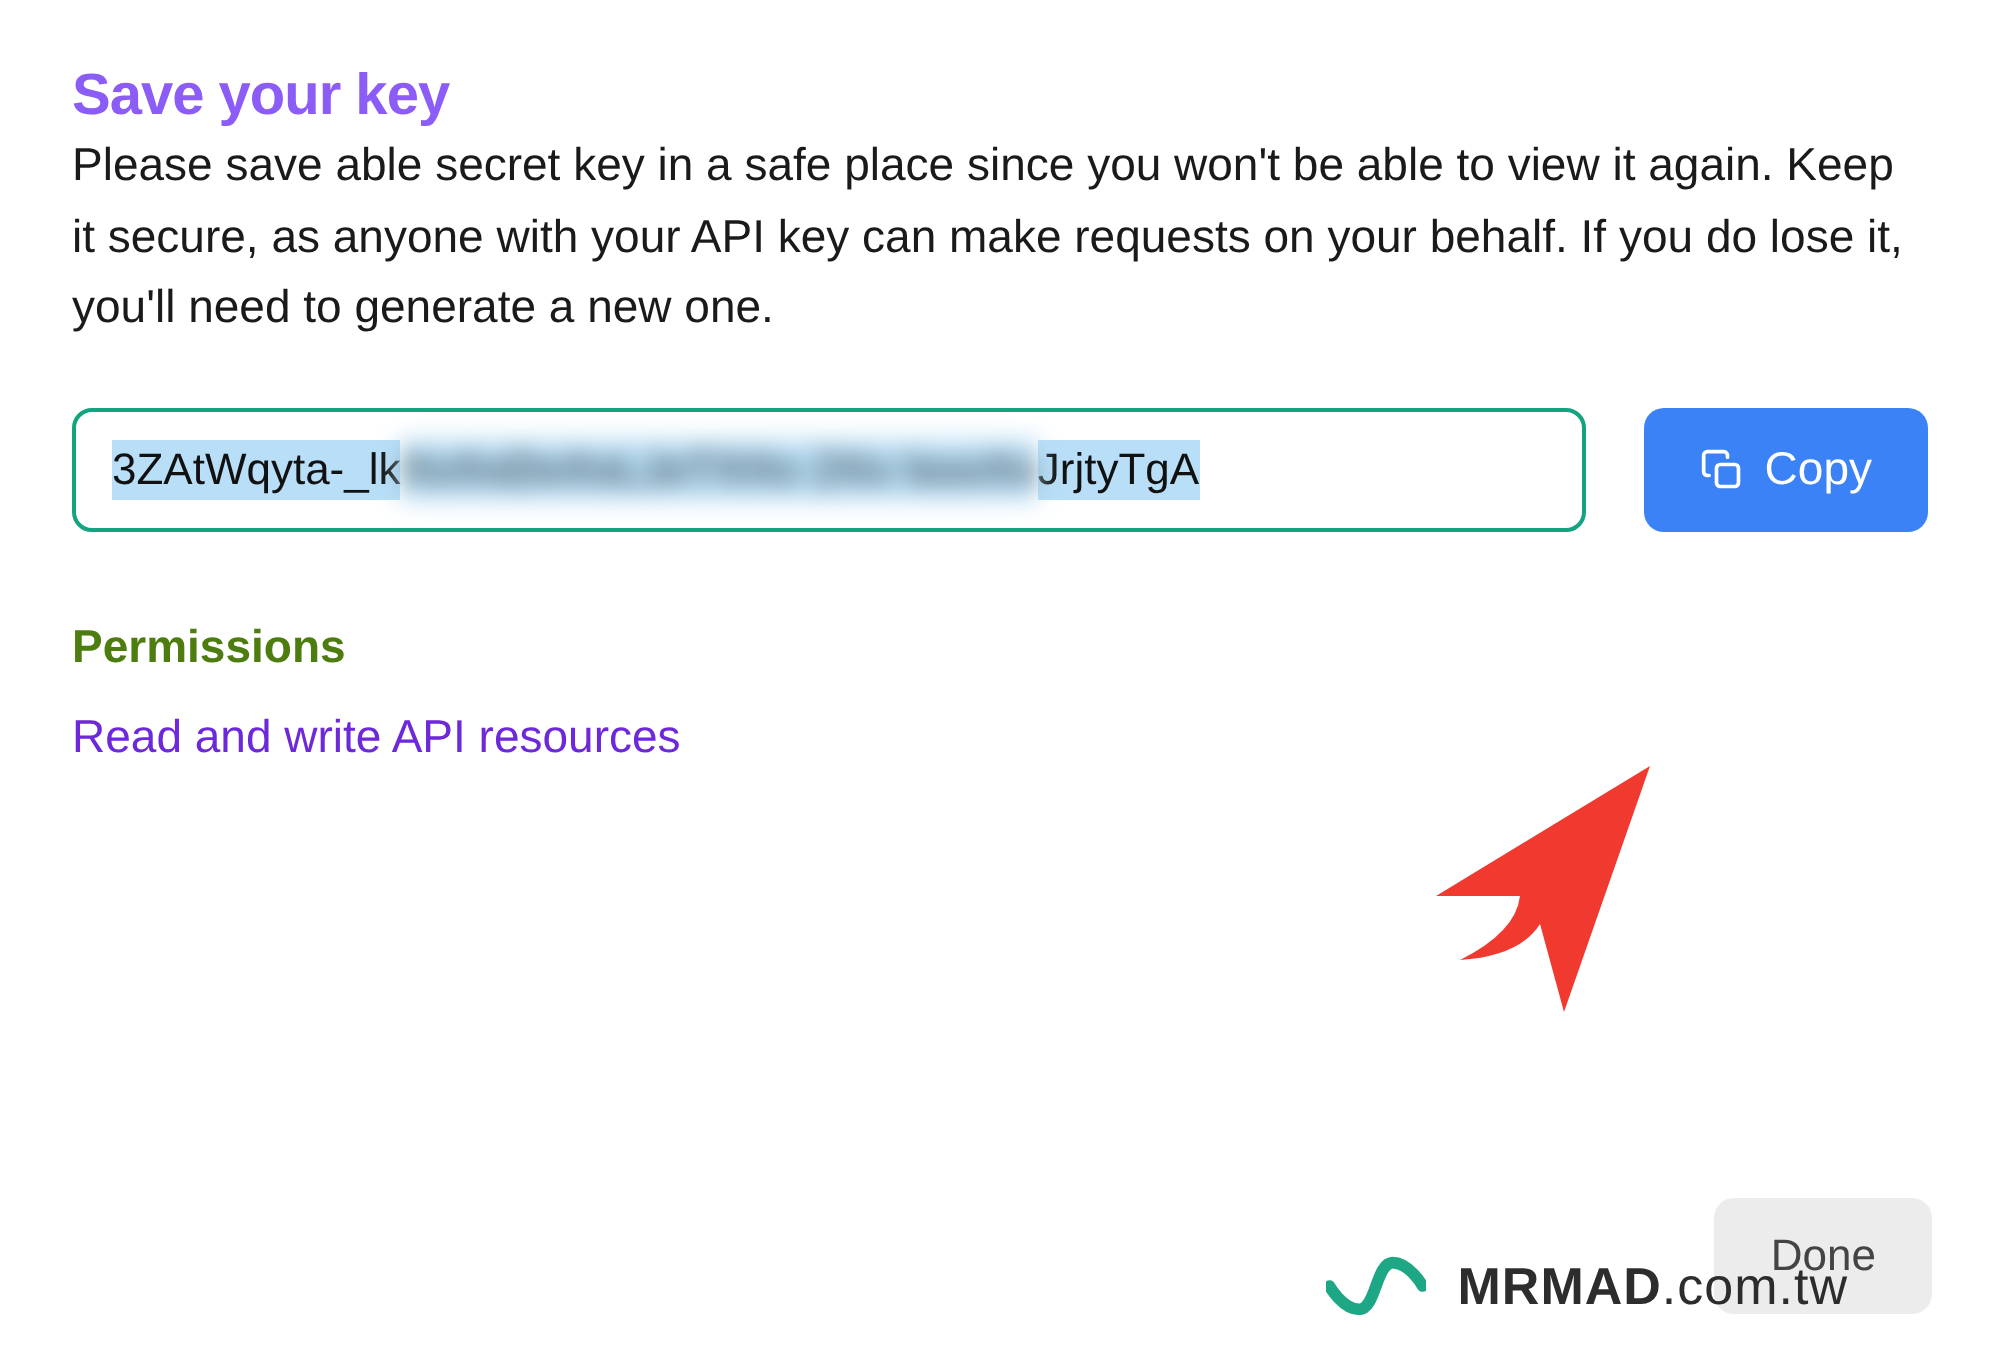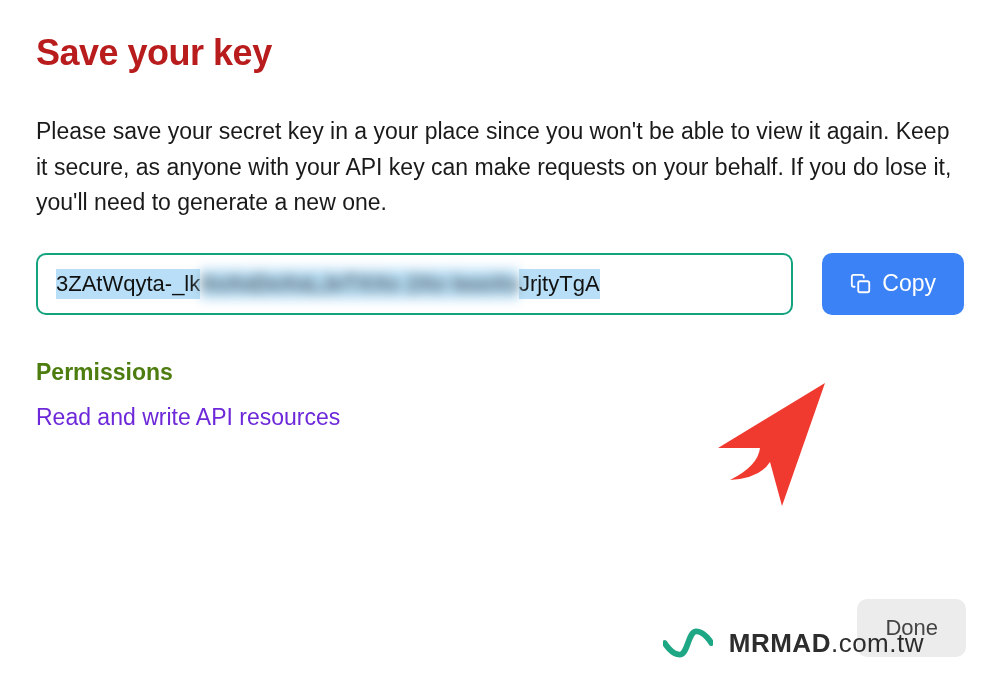--- a/index.html
+++ b/index.html
@@ -8,24 +8,23 @@
     background: #ffffff;
     width: 1000px;
     height: 679px;
     position: relative;
     overflow: hidden;
   }
   .container {
     padding: 32px 36px 36px 36px;
   }
   h1.title {
-    font-size: 36px;
+    font-size: 29px;
     font-weight: 700;
-    color: #b91c1c;
-    margin-bottom: 40px;
+    color: #8b5cf6;
     letter-spacing: -0.5px;
   }
   .description {
     font-size: 23px;
     line-height: 1.55;
     color: #1a1a1a;
     margin-bottom: 32px;
   }
   .description .bold { font-weight: 400; }
   .learn-link {
@@ -130,21 +129,21 @@
   }
   .arrow-annotation svg { width: 160px; height: 160px; }
 </style>
 </head>
 <body>
 
 <div class="container">
   <h1 class="title">Save your key</h1>
 
   <p class="description">
-    <span>Please save your secret key in a your place since </span><span class="bold">you won't be able to view it again</span><span>. Keep it secure, as anyone with your API key can make requests on your behalf. If you do lose it, you'll need to generate a new one.</span>
+    <span>Please save able secret key in a safe place since </span><span class="bold">you won't be able to view it again</span><span>. Keep it secure, as anyone with your API key can make requests on your behalf. If you do lose it, you'll need to generate a new one.</span>
   </p>
 
 
   <div class="key-row">
     <div class="key-field">
       <span class="highlighted">3ZAtWqyta-_lk</span>
         <span class="blurred">XxXxDxXxLJxTXXx 2Xx lxxxXx</span>
         <span class="highlighted">JrjtyTgA</span>
     </div>
     <button class="copy-btn">

